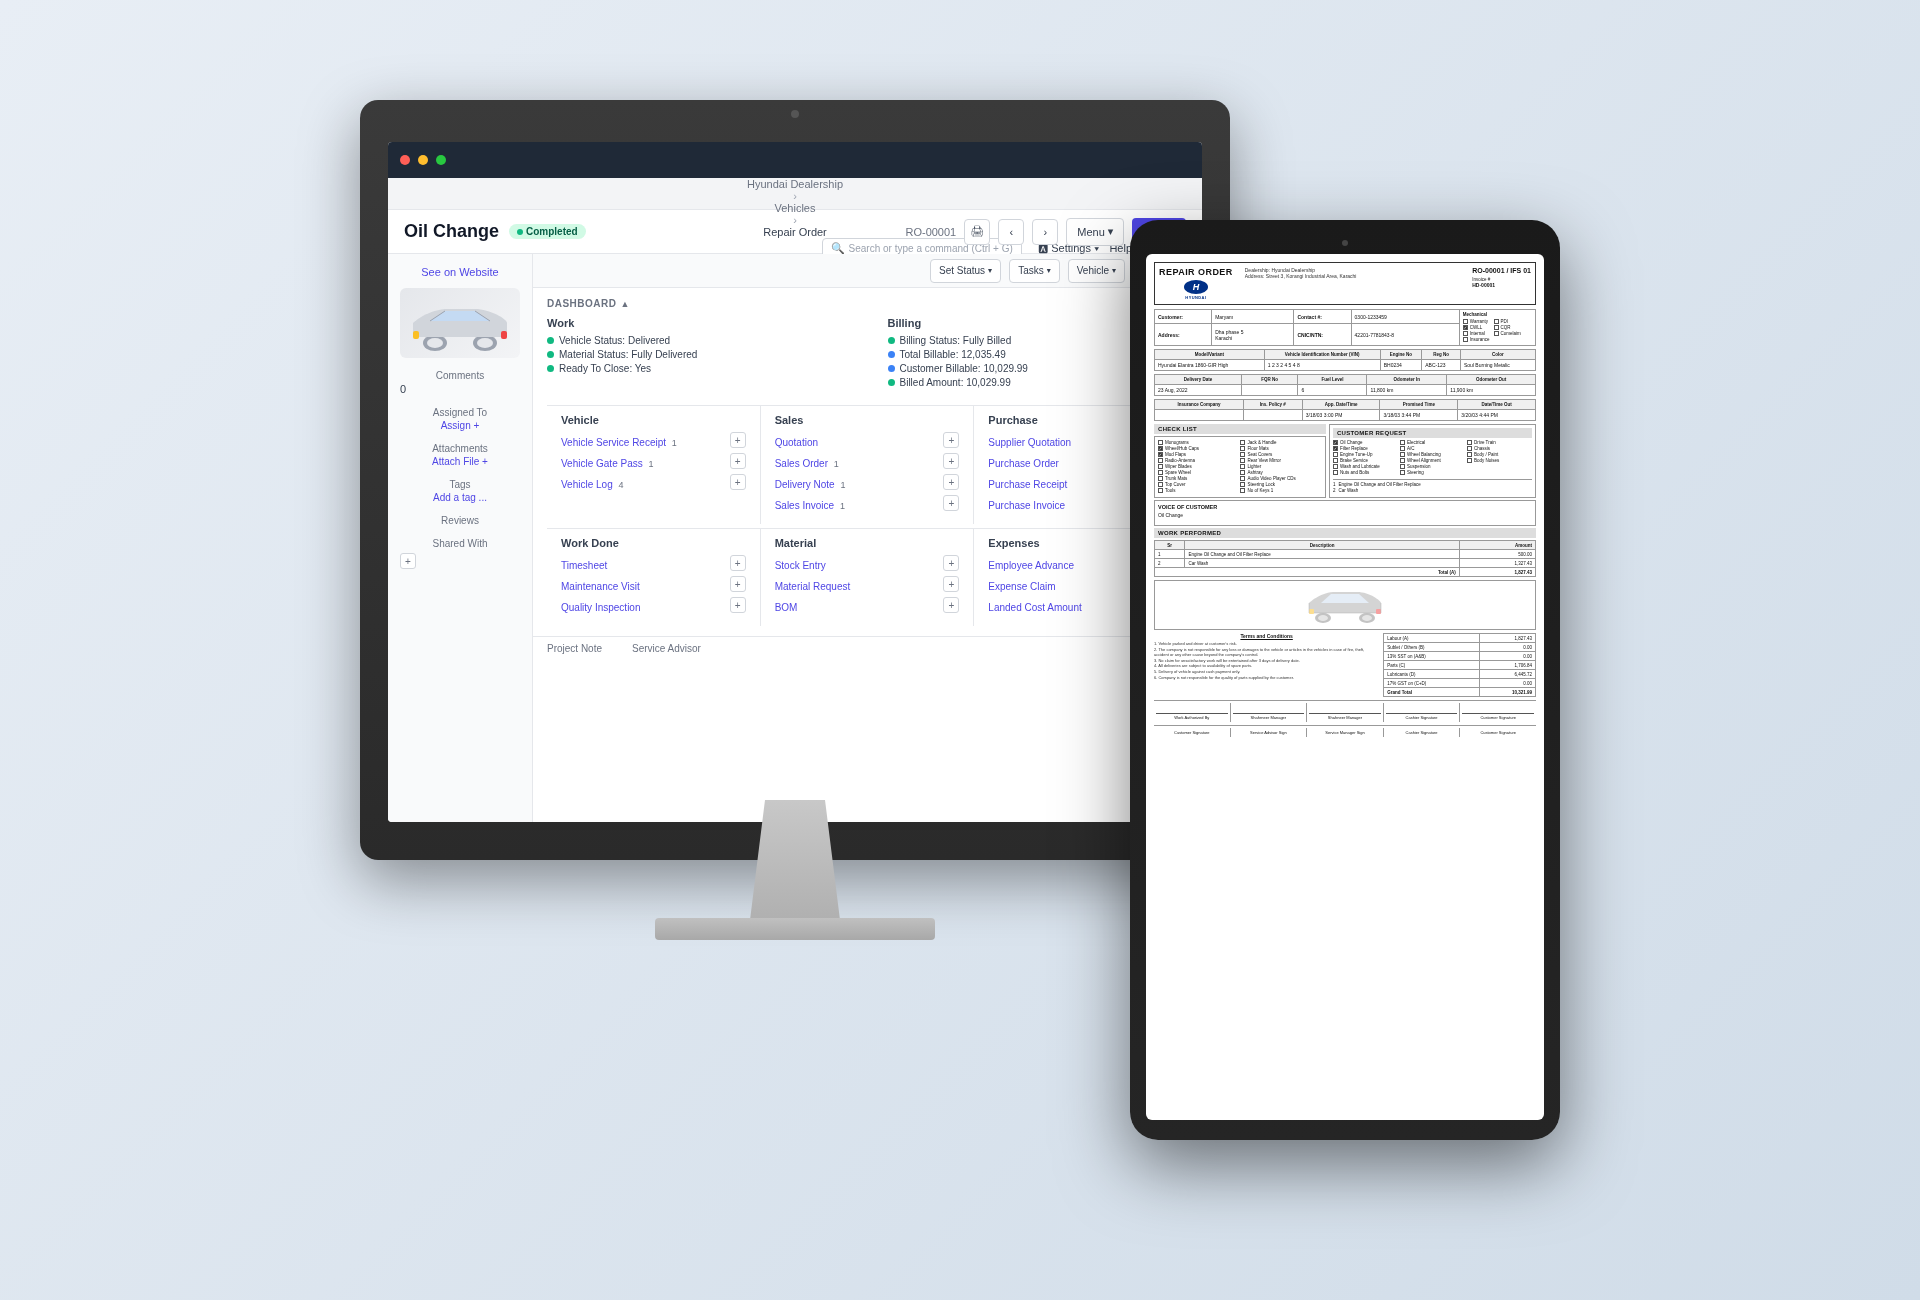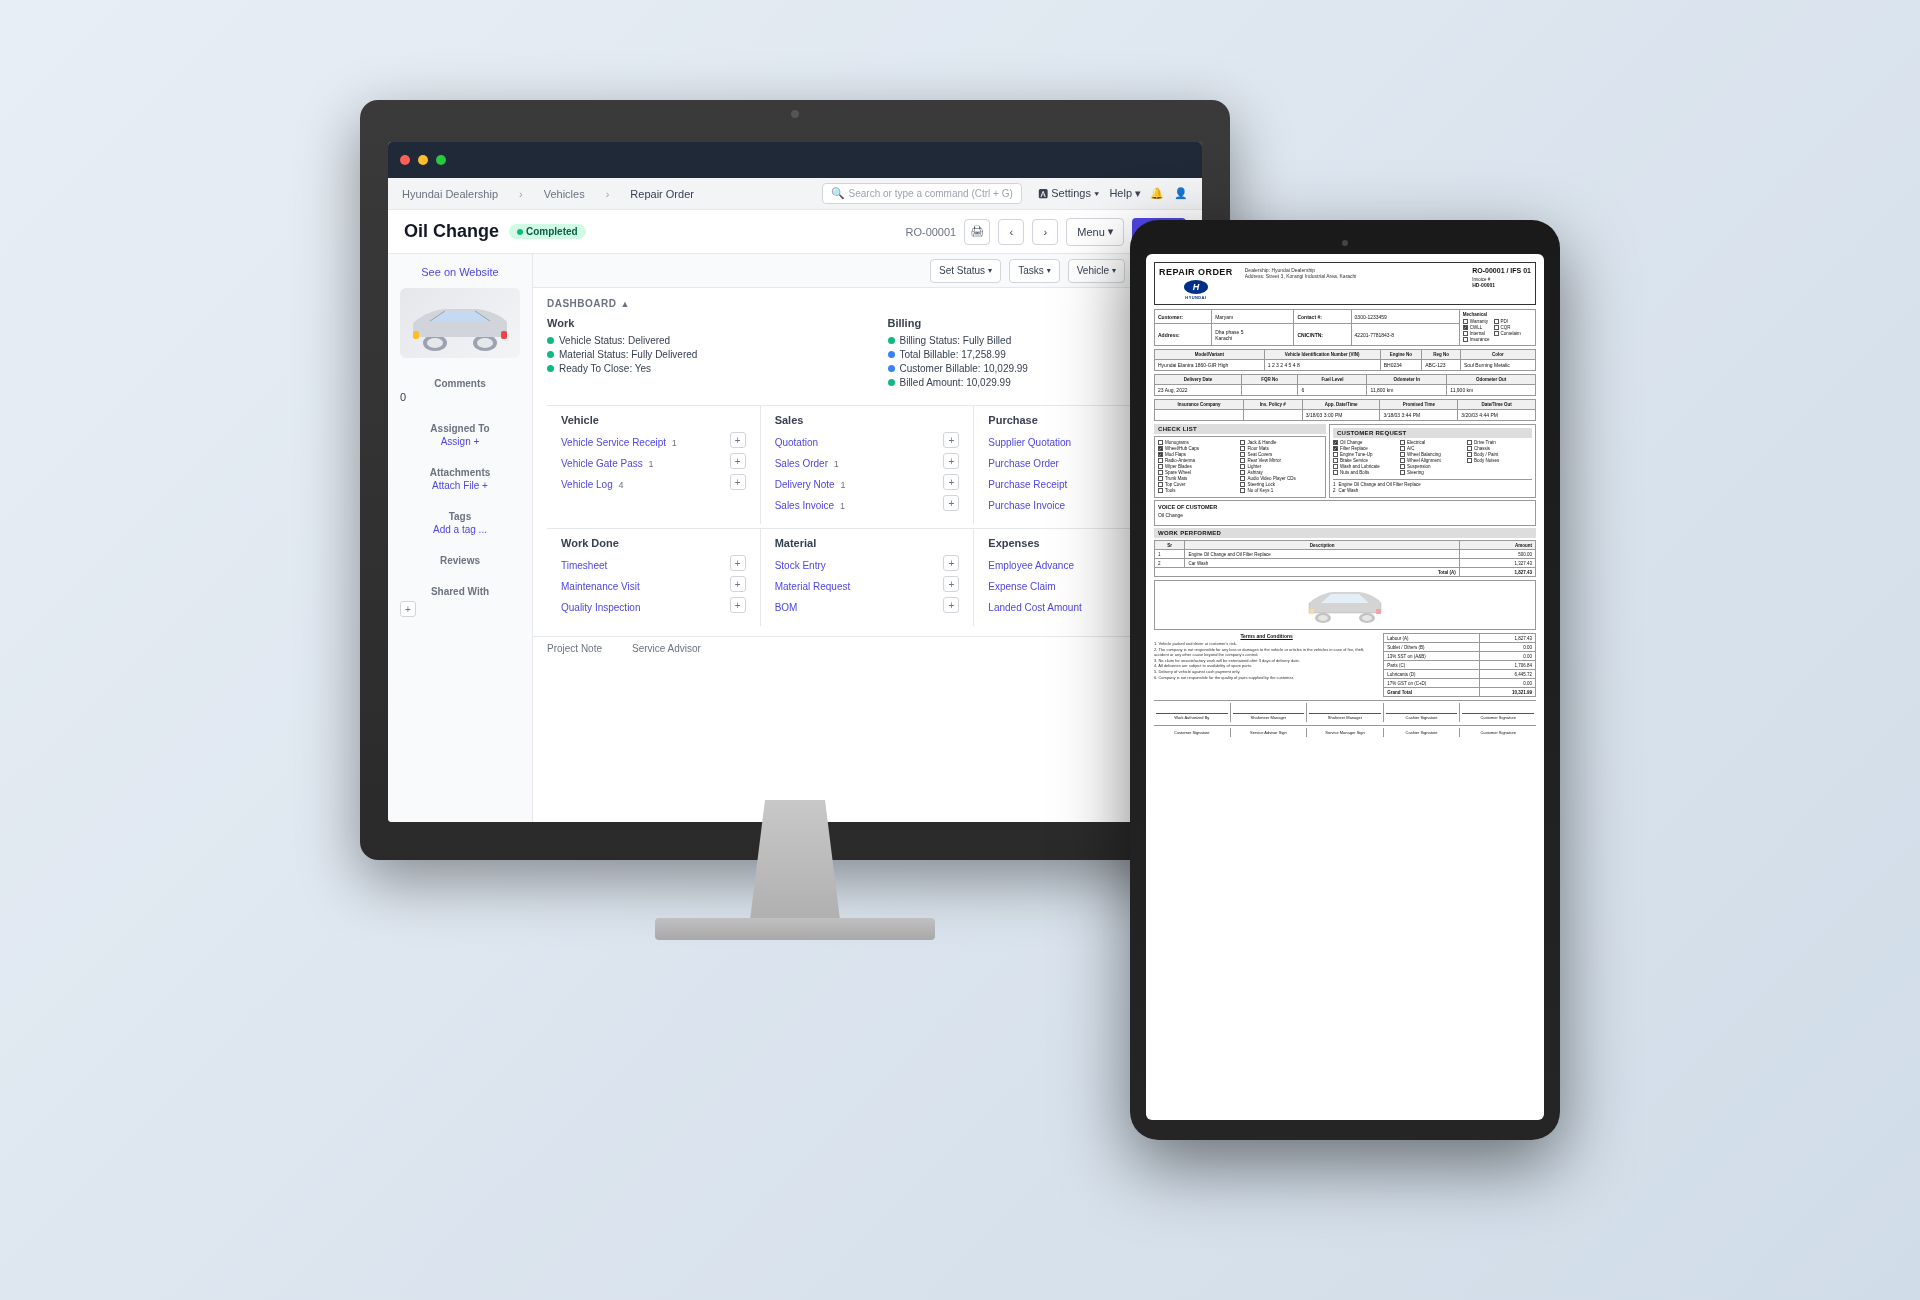--- a/index.html
+++ b/index.html
@@ -95,24 +95,25 @@
     .tl-red { background: #ff5f57; }
     .tl-yellow { background: #ffbd2e; }
     .tl-green { background: #28c840; }
 
     .breadcrumb-bar {
       height: 32px;
       background: #f3f4f6;
       border-bottom: 1px solid #e5e7eb;
       display: flex;
       align-items: center;
-      padding: 8px 14px;
-      gap: 16px;
+      padding: 0 14px;
+      gap: 0;
       font-size: 11px;
       color: #374151;
+      flex-direction: column;
     }
     .breadcrumb-item { color: #6b7280; cursor: pointer; }
     .breadcrumb-item.active { color: #374151; font-weight: 500; }
     .breadcrumb-sep { margin: 0 5px; color: #9ca3af; }
     .breadcrumb-search {
       margin-left: auto;
       display: flex;
       align-items: center;
       gap: 6px;
     }
@@ -237,23 +238,23 @@
       margin-bottom: 12px;
       display: flex;
       align-items: center;
       justify-content: center;
       overflow: hidden;
     }
     .car-svg { width: 110px; height: 60px; }
     .sidebar-label {
       font-size: 10px;
       color: #6b7280;
-      margin-top: 20px;
+      margin-top: 12px;
       margin-bottom: 2px;
-      font-weight: 700;
+      font-weight: 400;
     }
     .sidebar-value {
       font-size: 11px;
       color: #374151;
     }
     .sidebar-add-link {
       color: #4f46e5;
       font-size: 10px;
       cursor: pointer;
     }
@@ -709,21 +710,21 @@
                   </div>
                 </div>
                 <div class="status-col">
                   <div class="status-col-title">Billing</div>
                   <div class="status-item">
                     <span class="dot-green"></span>
                     <span>Billing Status: Fully Billed</span>
                   </div>
                   <div class="status-item">
                     <span class="dot-blue"></span>
-                    <span>Total Billable: 17,258.99</span>
+                    <span>Total Billable: 12,035.49</span>
                   </div>
                   <div class="status-item">
                     <span class="dot-blue"></span>
                     <span>Customer Billable: 10,029.99</span>
                   </div>
                   <div class="status-item">
                     <span class="dot-green"></span>
                     <span>Billed Amount: 10,029.99</span>
                   </div>
                 </div>

